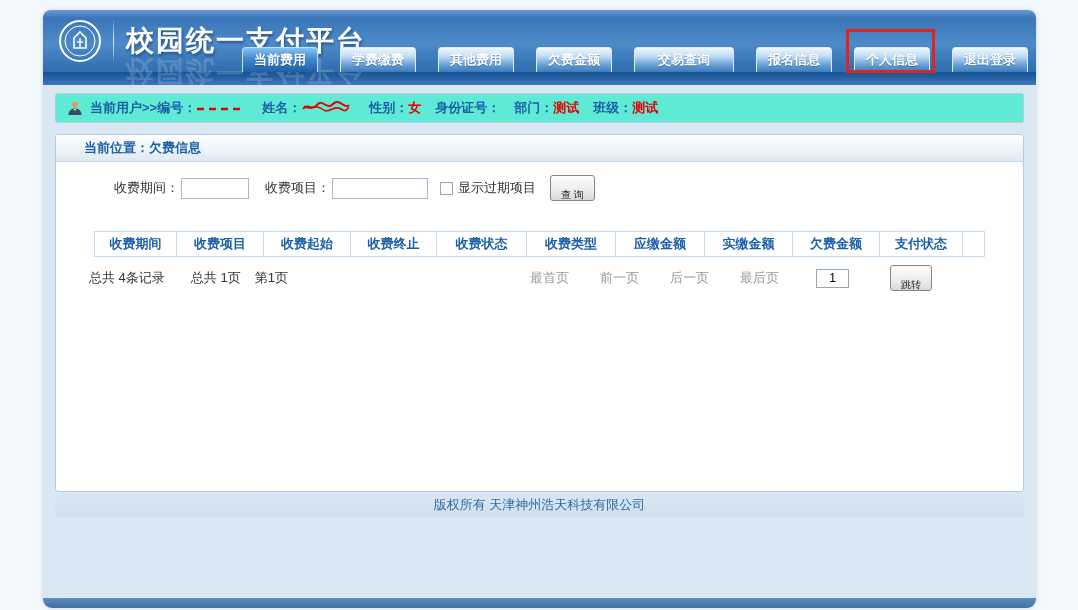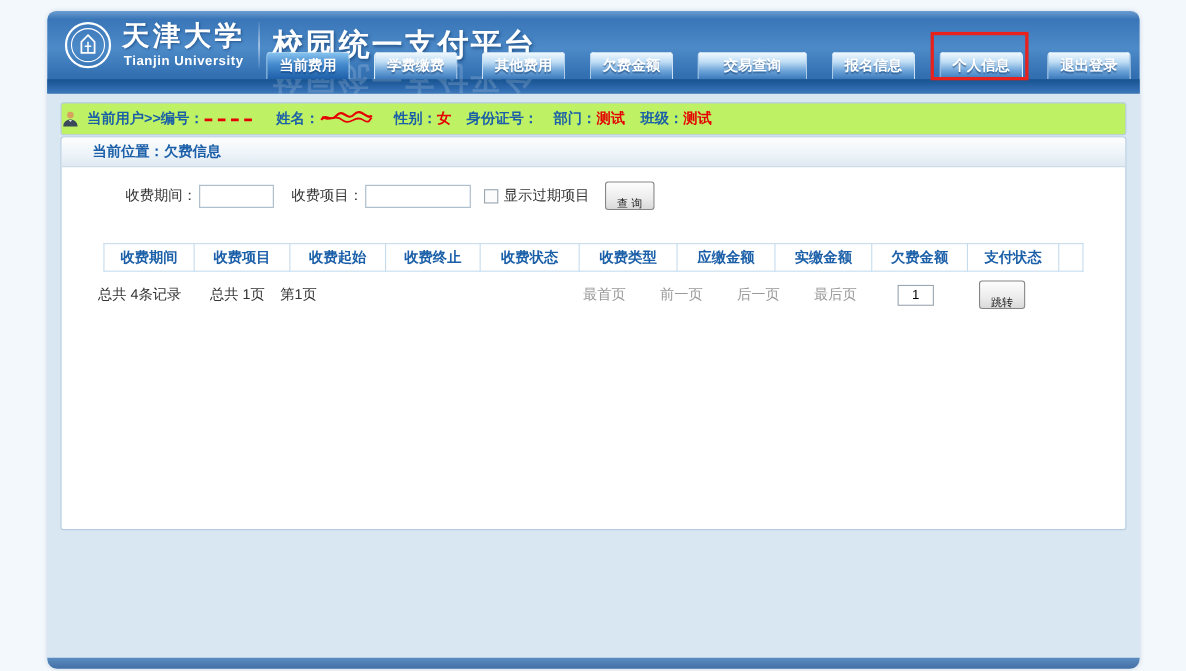--- a/index.html
+++ b/index.html
@@ -37,29 +37,29 @@
     text-shadow:0 1px 1px rgba(0,40,90,.45); }
   .tab.wide { padding:0 23px; }
   .tab.active { background:linear-gradient(180deg,#86c3ef 0%,#4489cd 45%,#1d5fa9 100%);
     border-color:#bfe0f5; }
   .tab.highlighted::after { content:""; position:absolute; left:-9px; right:-6px; top:-19px;
     bottom:-1px; border:3px solid #e8211d; pointer-events:none; }
 
   
   .app-body { padding:8px 12px 0 12px; }
 
-  .user-bar { display:flex; align-items:center; height:30px; padding:0 10px 0 0;
-    background:#bef264; border:1px solid #b6cce0; border-radius:3px; font-size:13px;
+  .user-bar { display:flex; align-items:center; height:30px; padding:0 10px 0 11px;
+    background:#5eead4; border:1px solid #b6cce0; border-radius:3px; font-size:13px;
     font-weight:bold; color:#1b5fa8; }
   .user-bar .u-icon { margin-right:7px; display:inline-flex; }
   .user-field { margin-right:14px; white-space:nowrap; }
   .user-field .val { color:#e60000; }
   .scribble { display:inline-block; vertical-align:middle; margin-right:4px; }
 
-  .main-panel { margin-top:1px; height:358px; background:#fff; border:1px solid #b6cce0;
+  .main-panel { margin-top:11px; height:358px; background:#fff; border:1px solid #b6cce0;
     border-radius:3px; overflow:hidden; }
 
   .strip-bar { height:27px; line-height:26px; padding-left:28px;
     background:linear-gradient(180deg,#fdfefe 0%,#eef4f9 55%,#dfe9f2 100%);
     border-bottom:1px solid #c8d8e6; color:#1b5fa8; font-size:13px; font-weight:bold; }
 
   .search-row { display:flex; align-items:center; padding:13px 0 12px 58px; font-size:13px; color:#333; }
   .search-row label { margin-right:2px; }
   .txt-input { width:68px; height:21px; border:1px solid #a6b8c8; background:#fff;
     margin-right:16px; padding:0 3px; font-size:12px; }
@@ -105,24 +105,20 @@
   <div class="app-header">
     <div class="header-band"></div>
     <div class="brand">
       <svg class="seal" viewBox="0 0 46 46">
         <circle cx="23" cy="23" r="20" fill="none" stroke="#ffffff" stroke-width="2"></circle>
         <circle cx="23" cy="23" r="15" fill="none" stroke="#ffffff" stroke-width="1"></circle>
         <path d="M23 14 L29 20 L29 30 L17 30 L17 20 Z" fill="none" stroke="#ffffff" stroke-width="1.6"></path>
         <line x1="20" y1="24" x2="26" y2="24" stroke="#ffffff" stroke-width="1.4"></line>
         <line x1="23" y1="20" x2="23" y2="30" stroke="#ffffff" stroke-width="1.4"></line>
       </svg>
-      <div class="uni-names">
-        <div class="uni-cn">天津大学</div>
-        <div class="uni-en">Tianjin University</div>
-      </div>
       <div class="brand-divider"></div>
       <div class="brand-title-wrap">
         <div class="brand-title">校园统一支付平台</div>
         <div class="brand-title-reflect">校园统一支付平台</div>
       </div>
     </div>
     <div class="nav-tabs" id="nav-tabs">
         <div class="tab active">当前费用</div>
         <div class="tab">学费缴费</div>
         <div class="tab">其他费用</div>
@@ -215,16 +211,17 @@
           <span class="pg-link">前一页</span>
           <span class="pg-link">后一页</span>
           <span class="pg-link">最后页</span>
           <input class="page-input" type="text" value="1" style="">
           <button class="btn jump-btn">跳转</button>
         </div>
       </div>
 
     </div>
 
+    <div class="footer-area">版权所有 天津神州浩天科技有限公司</div>
   </div>
 
   <div class="bottom-strip"></div>
 </div>
 
 </body></html>

